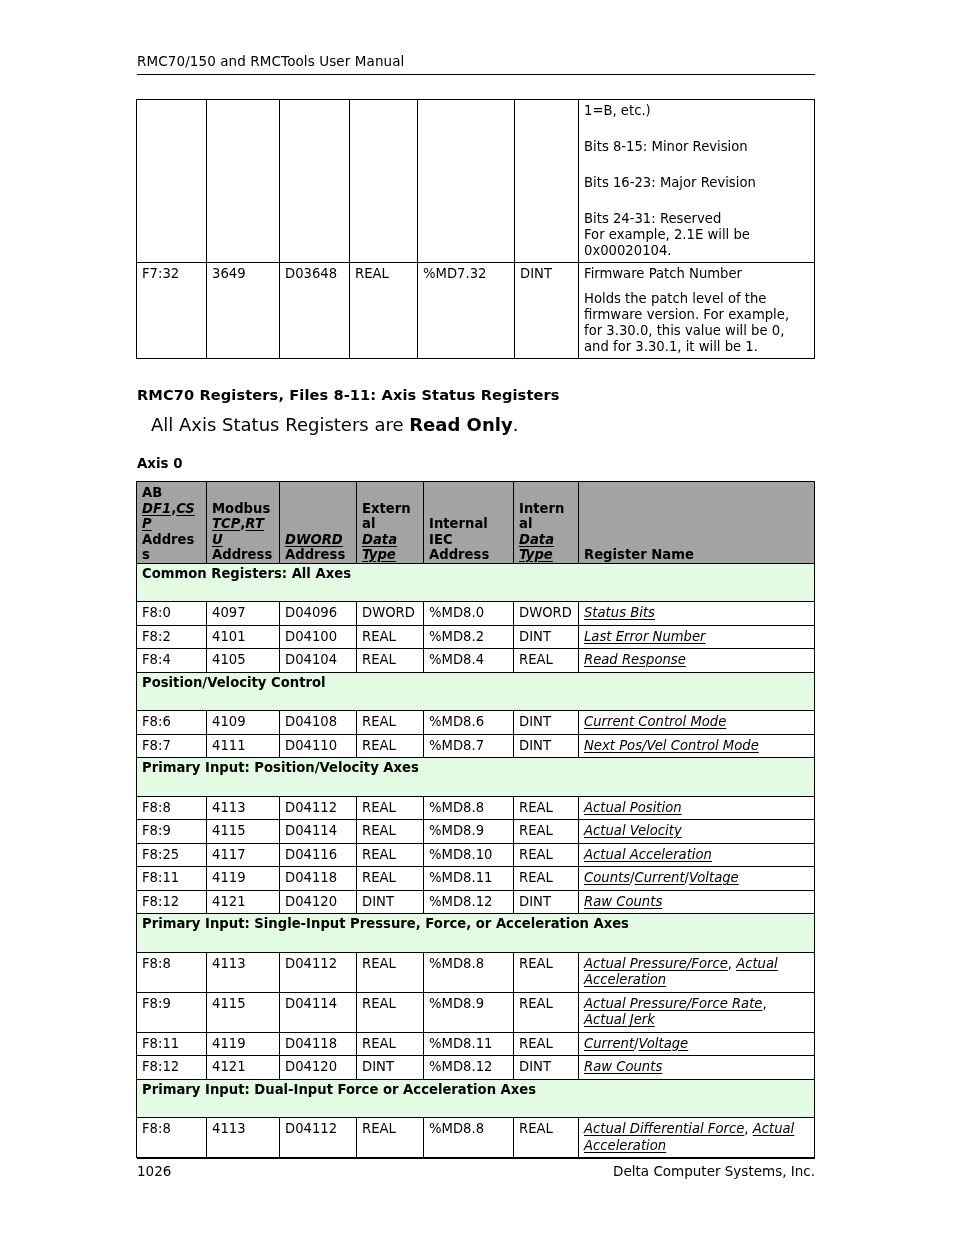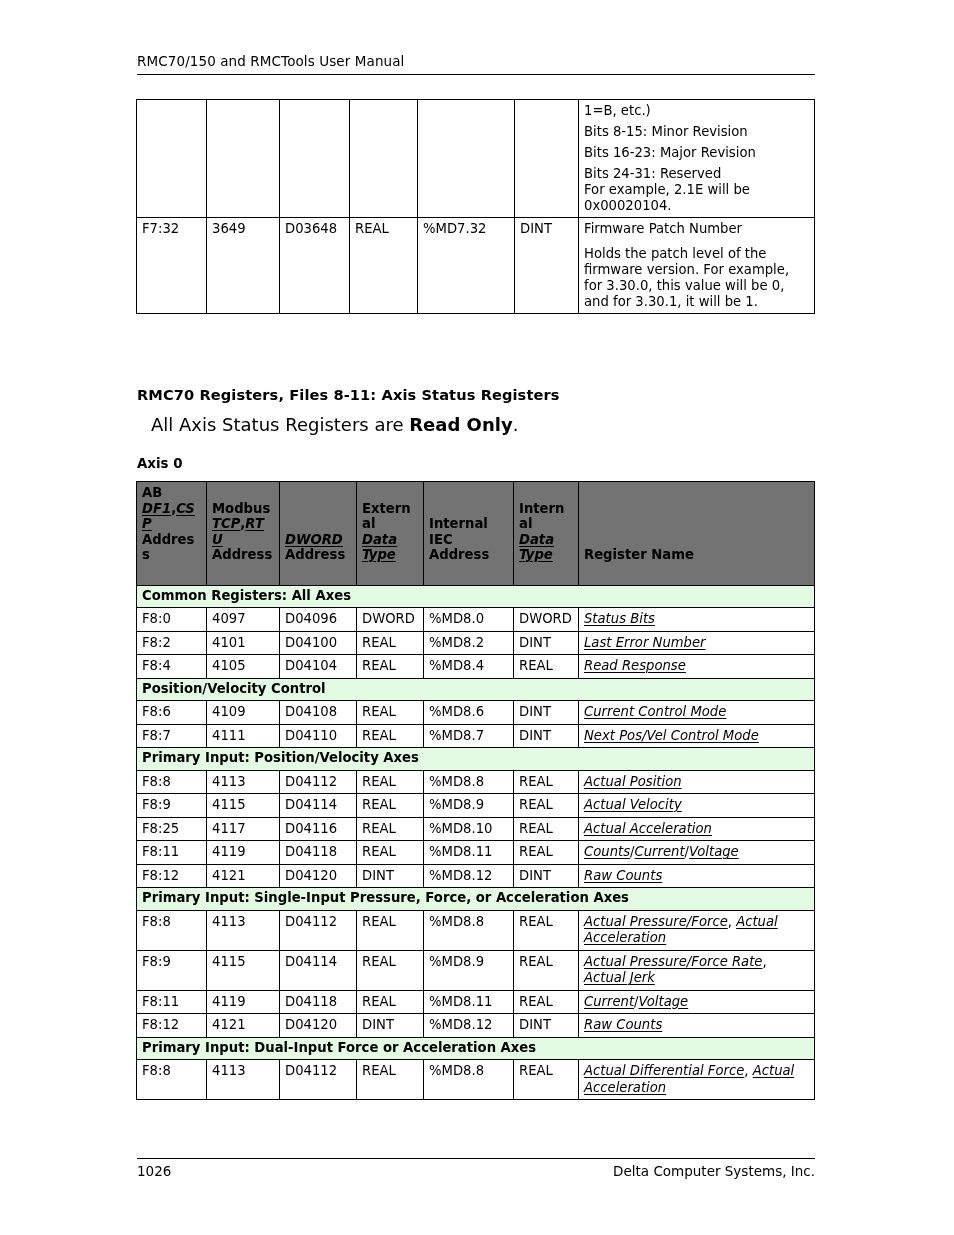--- a/index.html
+++ b/index.html
@@ -58,21 +58,21 @@
   
   .table-top {
     position: absolute;
     left: 136px;
     top: 99px;
     width: 678px;
   }
   .table-top td { height: auto; }
   .cell-desc p { margin: 0 0 0 0; }
   .cell-desc p.gap { }
-  .cell-desc p.tight { margin-top: 5px; }
+  .cell-desc p.tight { margin-top: 20px; }
 
   
   .sec-heading {
     position: absolute;
     left: 137px;
     top: 386px;
     font-size: 14.6px;
     font-weight: bold;
     letter-spacing: 0.1px;
   }
@@ -98,35 +98,35 @@
     top: 481px;
     width: 678px;
   }
   .table-main td, .table-main th {
     border: 1.1px solid #000;
     padding: 2px 5px 2px 5px;
     font-size: 13.2px;
     line-height: 16.5px;
   }
   .table-main thead th {
-    background: #737373;
+    background: #a3a3a3;
     font-weight: bold;
     vertical-align: bottom;
     padding-top: 3px;
-    padding-bottom: 22px;
+    padding-bottom: 0;
     line-height: 15.5px;
   }
   .table-main thead th.hdr-name {
     vertical-align: bottom;
   }
   tr.section-row td {
     background: #e3fbe3;
     font-weight: bold;
     padding-top: 2px;
-    padding-bottom: 3px;
+    padding-bottom: 19px;
     margin-left: 7px;
   }
   td.bottom-cell { vertical-align: bottom; }
   .lnk {
     text-decoration: underline;
     text-decoration-thickness: 1px;
     text-underline-offset: 2px;
     color: #000;
     font-style: italic;
   }

